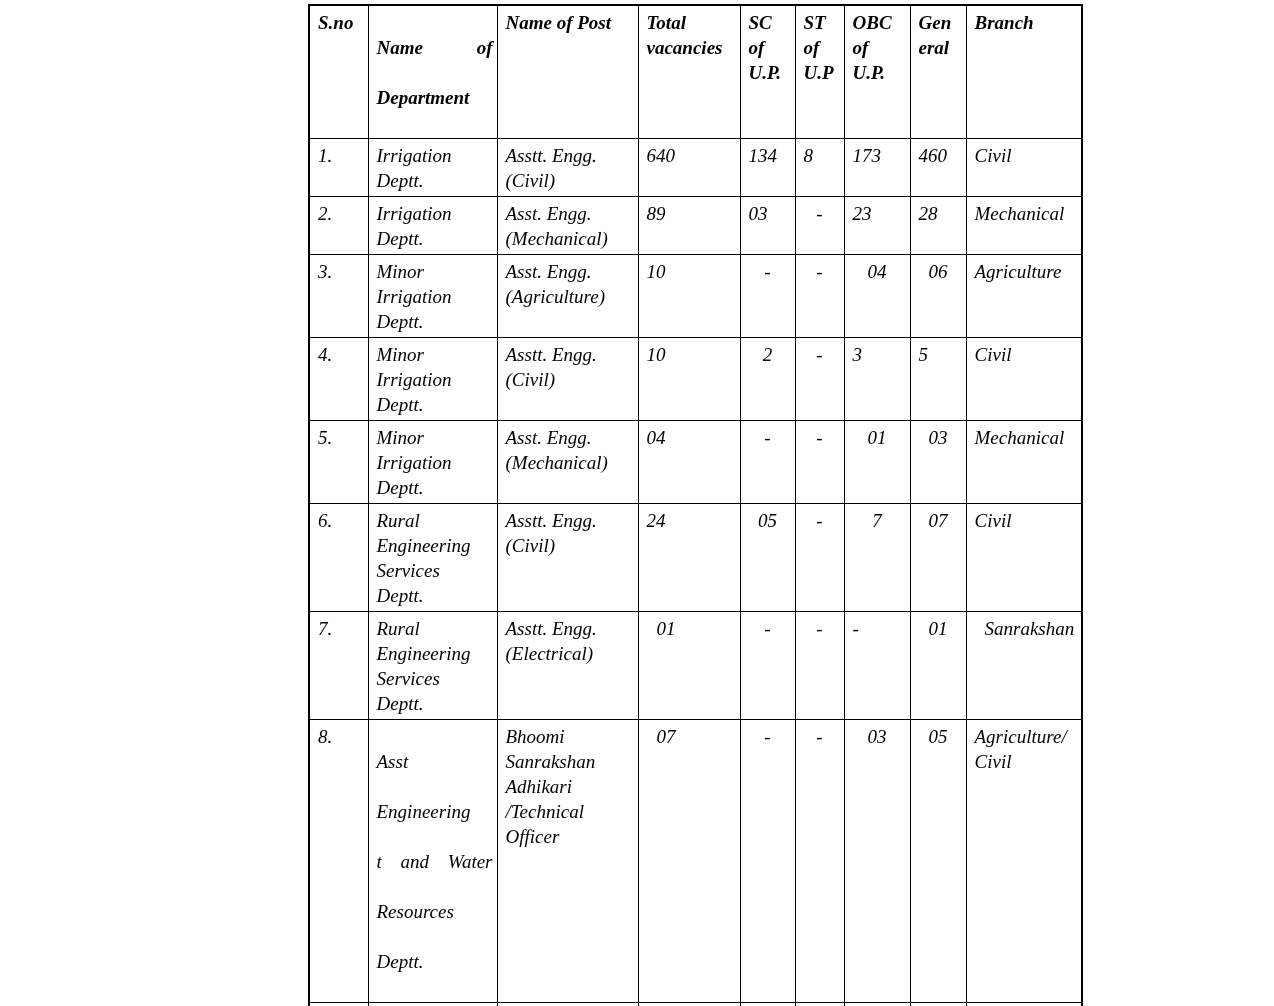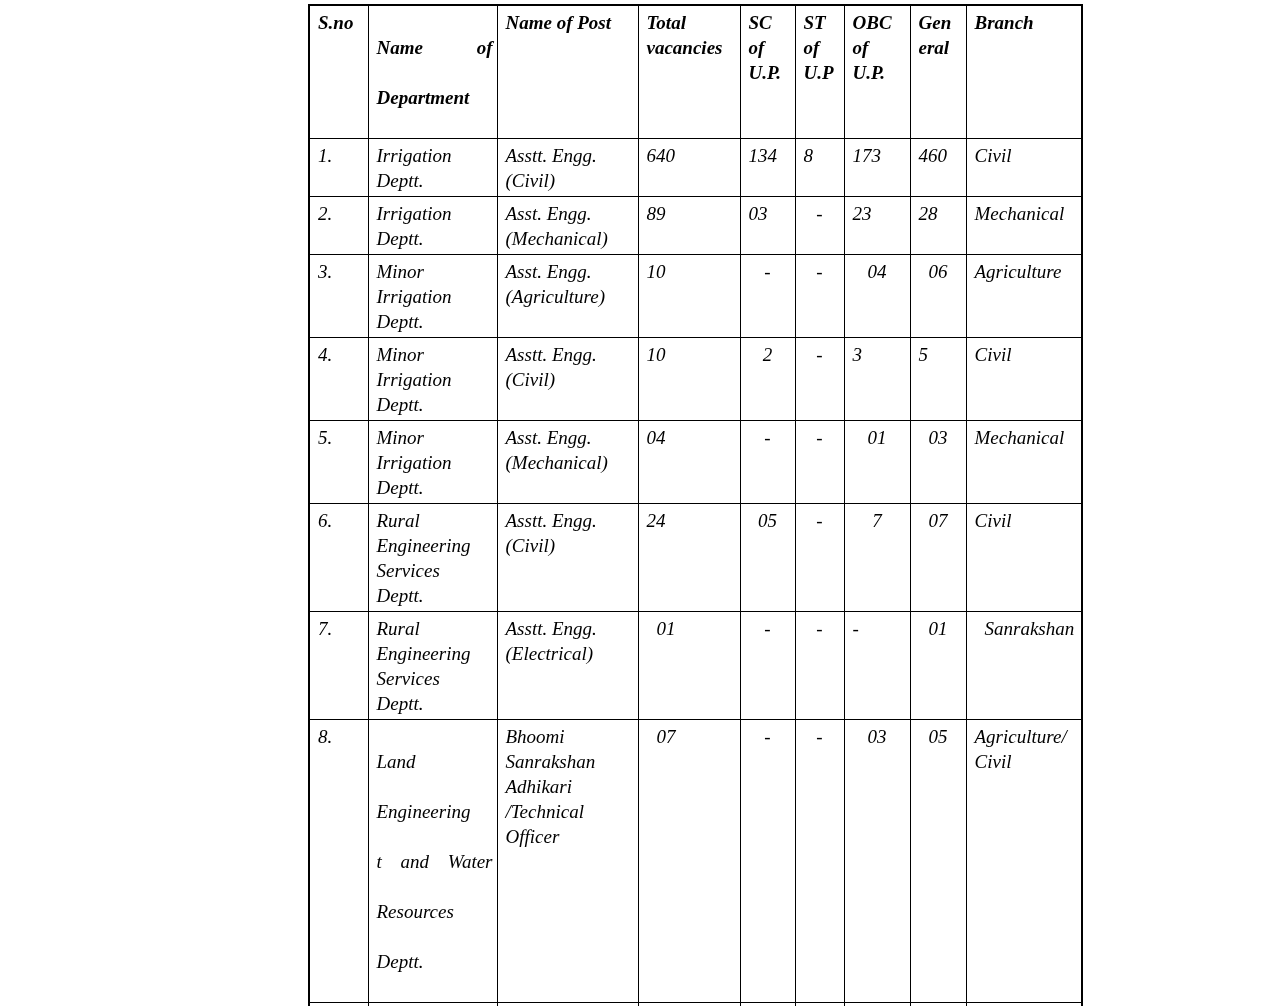--- a/index.html
+++ b/index.html
@@ -174,21 +174,21 @@
     <td class="c">-</td>
     <td class="c">-</td>
     <td>-</td>
     <td class="c">01</td>
     <td class="i">Sanrakshan</td>
   </tr>
 
   <tr>
     <td>8.</td>
     <td>
-      <div>Land</div>
+      <div>Asst</div>
       <div>Engineering</div>
       <div class="spread">t and Water</div>
       <div>Resources</div>
       <div>Deptt.</div>
     </td>
     <td>Bhoomi
 Sanrakshan
 Adhikari
 /Technical
 Officer</td>

